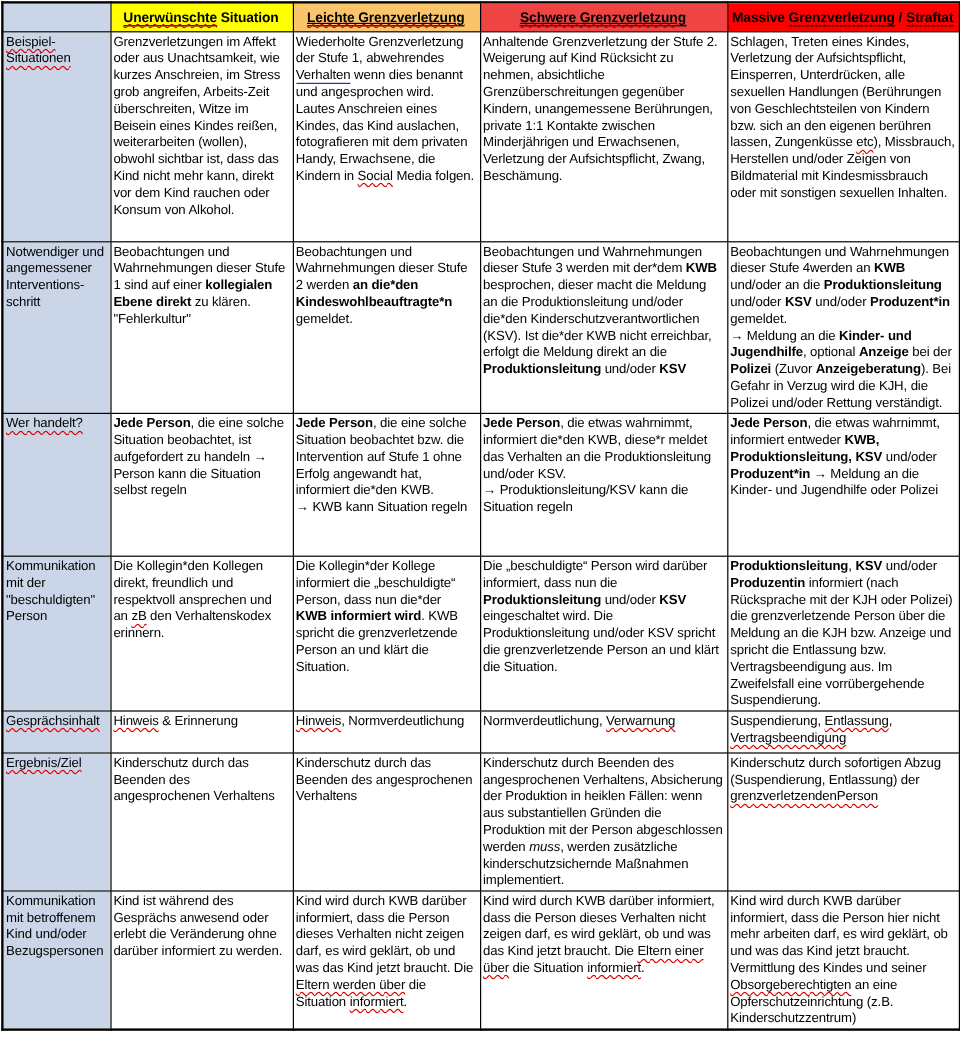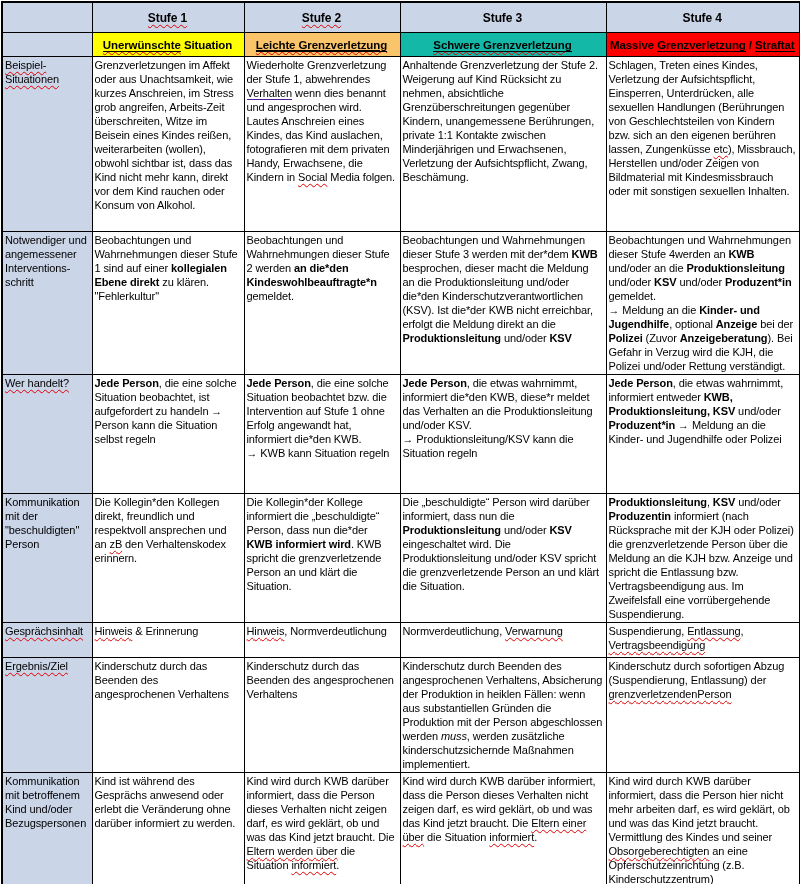--- a/index.html
+++ b/index.html
@@ -54,33 +54,26 @@
   <table class="esc">
     <colgroup>
       <col style="width:90px">
         <col style="width:152px">
         <col style="width:156px">
         <col style="width:206px">
         <col style="width:194px">
     </colgroup>
 
     <tbody>
-        <tr class="t-head">
-      <td class="lab"></td>
-      <td class="lab"><span class="b sp">Stufe 1</span></td>
-      <td class="lab"><span class="b sp">Stufe 2</span></td>
-      <td class="lab"><span class="b">Stufe 3</span></td>
-      <td class="lab"><span class="b">Stufe 4</span></td>
-    </tr>
 
     <tr class="t-cat">
       <td class="lab"></td>
       <td style="background-color: rgb(255, 255, 0);"><span class="b u sp">Unerwünschte</span><span class="b"> Situation</span></td>
       <td style="background-color: rgb(250, 196, 106); text-decoration: underline;"><span class="b u sp">Leichte Grenzverletzung</span></td>
-      <td style="background-color: #14b8a6;"><span class="b u sp">Schwere Grenzverletzung</span></td>
+      <td style="background-color: #ef4444; text-decoration: underline;"><span class="b u sp">Schwere Grenzverletzung</span></td>
       <td style="background-color: rgb(255, 0, 0);"><span class="b">Massive </span><span class="b u sp">Grenzverletzung</span><span class="b"> / </span><span class="b u sp">Straftat</span></td>
     </tr>
 
     <tr class="t-r1">
       <td class="lab"><span class="sp">Beispiel-
 Situationen</span></td>
       <td><span>Grenzverletzungen im Affekt oder aus Unachtsamkeit, wie kurzes Anschreien, im Stress grob angreifen, Arbeits-Zeit überschreiten, Witze im Beisein eines Kindes reißen, weiterarbeiten (wollen), obwohl sichtbar ist, dass das Kind nicht mehr kann, direkt vor dem Kind rauchen oder Konsum von Alkohol.</span></td>
       <td><span>Wiederholte Grenzverletzung der Stufe 1, abwehrendes </span><span class="g">Verhalten</span><span> wenn dies benannt und angesprochen wird. Lautes Anschreien eines Kindes, das Kind auslachen, fotografieren mit dem privaten Handy, Erwachsene, die Kindern in </span><span class="sp">Social</span><span> Media folgen.</span></td>
       <td><span>Anhaltende Grenzverletzung der Stufe 2. Weigerung auf Kind Rücksicht zu nehmen, absichtliche Grenzüberschreitungen gegenüber Kindern, unangemessene Berührungen, private 1:1 Kontakte zwischen Minderjährigen und Erwachsenen, Verletzung der Aufsichtspflicht, Zwang, Beschämung.</span></td>
       <td><span>Schlagen, Treten eines Kindes, Verletzung der Aufsichtspflicht, Einsperren, Unterdrücken, alle sexuellen Handlungen (Berührungen von Geschlechtsteilen von Kindern bzw. sich an den eigenen berühren lassen, Zungenküsse </span><span class="sp">etc</span><span>), Missbrauch, Herstellen und/oder Zeigen von Bildmaterial mit Kindesmissbrauch oder mit sonstigen sexuellen Inhalten.</span></td>

